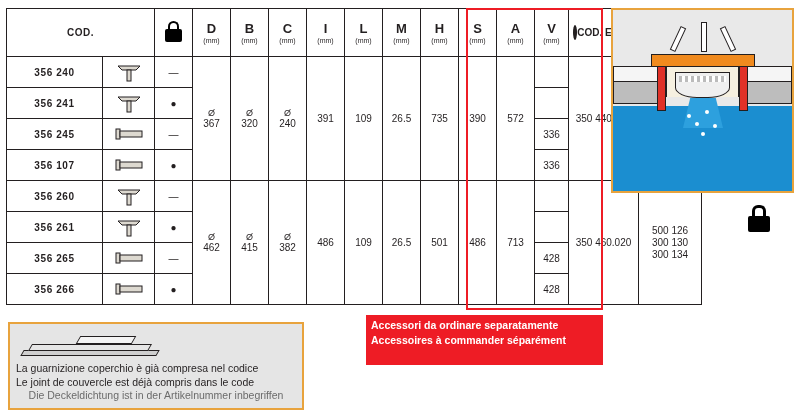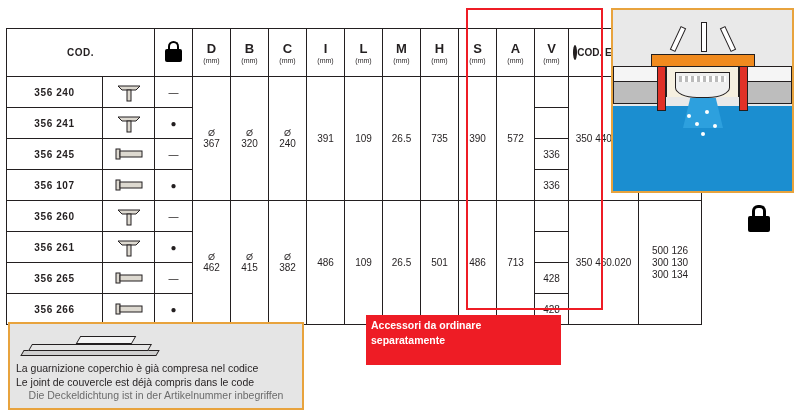--- a/index.html
+++ b/index.html
@@ -9,21 +9,21 @@
     background: #ffffff;
     font-family: "Liberation Sans", sans-serif;
     position: relative;
     overflow: hidden;
   }
 
   
   .table-wrap {
     position: absolute;
     left: 6px; top: 8px;
-    width: 597px; height: 302px; margin-top: 20px;
+    width: 597px; height: 302px;
   }
   table.spec {
     border-collapse: collapse;
     width: 597px;
     table-layout: fixed;
   }
   table.spec td, table.spec th {
     border: 1px solid #231f20;
     padding: 0;
     text-align: center;
@@ -163,21 +163,21 @@
     position:absolute; left:6px; top:22px; width:136px; height:6px;
     background:#cfcfcf; border:1px solid #231f20; transform: skewX(-30deg);
   }
   .note .txt { font-size: 10.5px; line-height: 13.5px; color:#231f20; }
   .note .txt .de { color:#6b6b6b;text-align:center; }
 
   
   .banner {
     position: absolute;
     left: 366px; top: 315px;
-    width: 195px; height: 50px;
+    width: 237px; height: 50px;
     background: #ee1c25;
     color: #ffffff;
     font-size: 10.5px;
     font-weight: bold;
     line-height: 15px;
     padding: 3px 5px;
   }
 </style>
 </head>
 <body>
@@ -443,13 +443,14 @@
   </div>
   <div class="txt">
     <div>La guarnizione coperchio è già compresa nel codice</div>
     <div>Le joint de couvercle est déjà compris dans le code</div>
     <div class="de">Die Deckeldichtung ist in der Artikelnummer inbegriffen</div>
   </div>
 </div>
 
 <div class="banner">
   <div>Accessori da ordinare separatamente</div>
+  <div>Accessoires à commander séparément</div>
 </div>
 
 </body></html>

